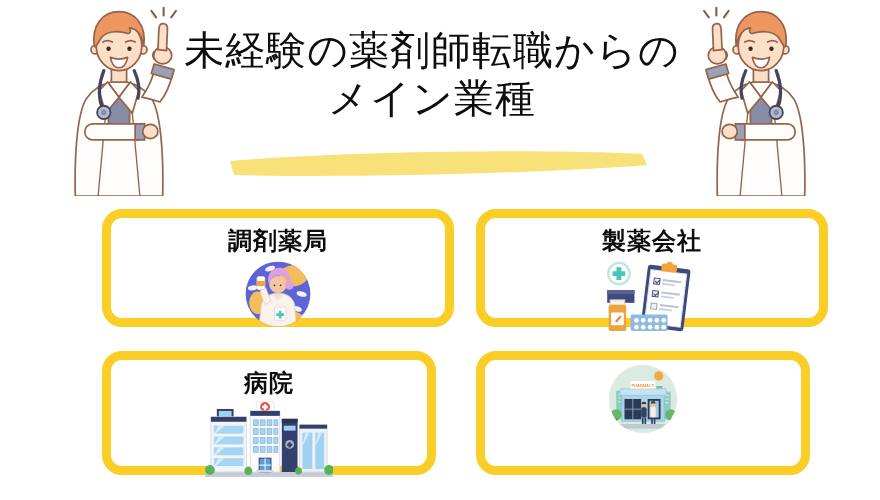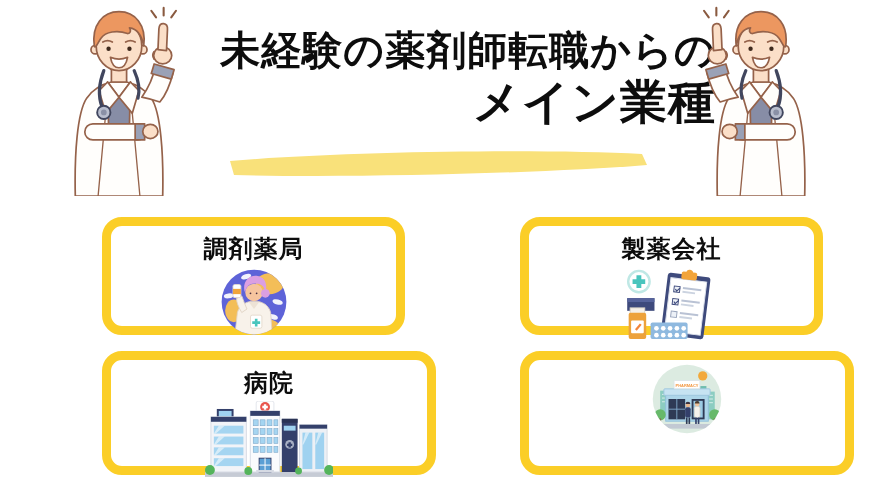--- a/index.html
+++ b/index.html
@@ -2,36 +2,36 @@
 <html><head>
 <meta charset="utf-8">
 <style>
   html,body{margin:0;padding:0;background:#fff;}
   #canvas{
     position:relative;width:880px;height:500px;background:#fff;overflow:hidden;
     font-family:"Liberation Sans","DejaVu Sans",sans-serif;
   }
   .abs{position:absolute;}
   #title-block{
-    left:136px;top:26px;width:580px;text-align:right;
-    font-weight:700;color:#0d0d0d;line-height:1.2;letter-spacing:1px;
+    left:142px;top:26px;width:580px;text-align:center;
+    font-weight:400;color:#0d0d0d;line-height:1.2;letter-spacing:1px;
   }
   #title-line1{font-size:40px;}
-  #title-line2{font-size:47px;}
+  #title-line2{font-size:40px;}
   #underline-swoosh{left:222px;top:146px;width:432px;height:36px;}
   .doctor{width:158px;height:190px;}
   #doctor-left{left:40px;top:6px;}
   #doctor-right{left:682px;top:6px;transform:scaleX(-1);}
   .industry-box{
     background:#fff;border:9px solid #FBCE27;border-radius:20px;
     box-sizing:border-box;display:flex;flex-direction:column;align-items:center;
   }
-  .box-r1{top:217px;width:303px;height:118px;}
+  .box-r1{top:209px;width:352px;height:118px;}
   .box-r2{top:351px;width:334px;height:124px;}
-  .col-l{left:102px;} .col-r{left:476px;margin-left:44px;}
+  .col-l{left:102px;} .col-r{left:476px;}
   .box-label{
     margin-top:7px;font-size:24px;font-weight:900;color:#0d0d0d;letter-spacing:1px;
   }
   .box-art{flex:1 1 auto;display:flex;align-items:flex-start;justify-content:center;margin-top:2px;}
 </style>
 </head>
 <body>
 
 <div id="canvas">
 

